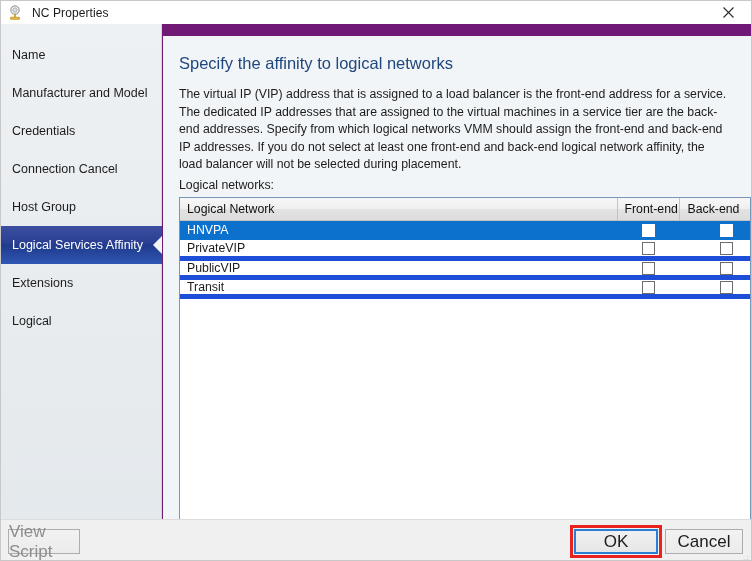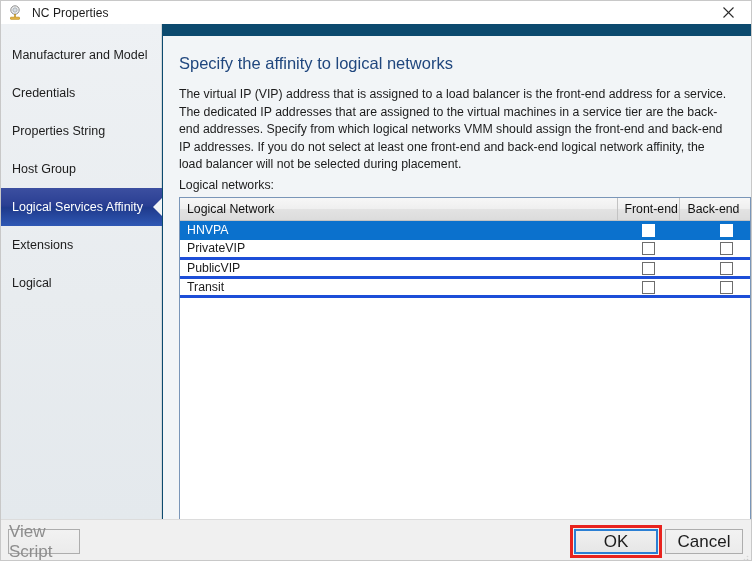--- a/index.html
+++ b/index.html
@@ -12,21 +12,21 @@
     font-family: "Liberation Sans", sans-serif;
     background: #ffffff;
     overflow: hidden;
   }
   #app {
     position: relative;
     width: 752px;
     height: 561px;
     box-sizing: border-box;
     border: 1px solid #c8c8c8;
-    background: #0c4a6e;
+    background: #701a75;
     overflow: hidden;
   }
 
   
   .titlebar {
     position: absolute;
     left: 0; top: 0;
     width: 750px;
     height: 23px;
     background: #ffffff;
@@ -162,21 +162,21 @@
     color: #111111;
     text-align: left;
     padding: 0 0 0 7px;
     box-sizing: border-box;
   }
   table.grid th.c-name { width: 437px; }
   table.grid th.c-fe   { width: 62px; }
   table.grid th.c-be   { width: 94px; border-right: none; padding-left: 8px; }
   table.grid td {
     height: 19px;
-    border-bottom: 3px solid #1d4ed8;
+    border-bottom: 5px solid #1d4ed8;
     color: #1c1c1c;
     padding: 0 0 0 7px;
     box-sizing: border-box;
     vertical-align: middle;
   }
   table.grid td.chk-cell {
     padding: 0;
     text-align: center;
   }
   table.grid tr.selected td {
@@ -264,27 +264,30 @@
         <line x1="1.5" y1="1.5" x2="11.5" y2="11.5" stroke="#2b2b2b" stroke-width="1.1"></line>
         <line x1="11.5" y1="1.5" x2="1.5" y2="11.5" stroke="#2b2b2b" stroke-width="1.1"></line>
       </svg>
     </div>
   </div>
 
   <div class="content-area">
 
     <div class="sidebar">
       <div class="sidebar-item">
+        <span>Name</span>
+      </div>
+      <div class="sidebar-item">
         <span>Manufacturer and Model</span>
       </div>
       <div class="sidebar-item">
         <span>Credentials</span>
       </div>
       <div class="sidebar-item">
-        <span>Properties String</span>
+        <span>Connection Cancel</span>
       </div>
       <div class="sidebar-item">
         <span>Host Group</span>
       </div>
       <div class="sidebar-item selected">
         <span>Logical Services Affinity</span>
         <span class="notch"></span>
       </div>
       <div class="sidebar-item">
         <span>Extensions</span>

